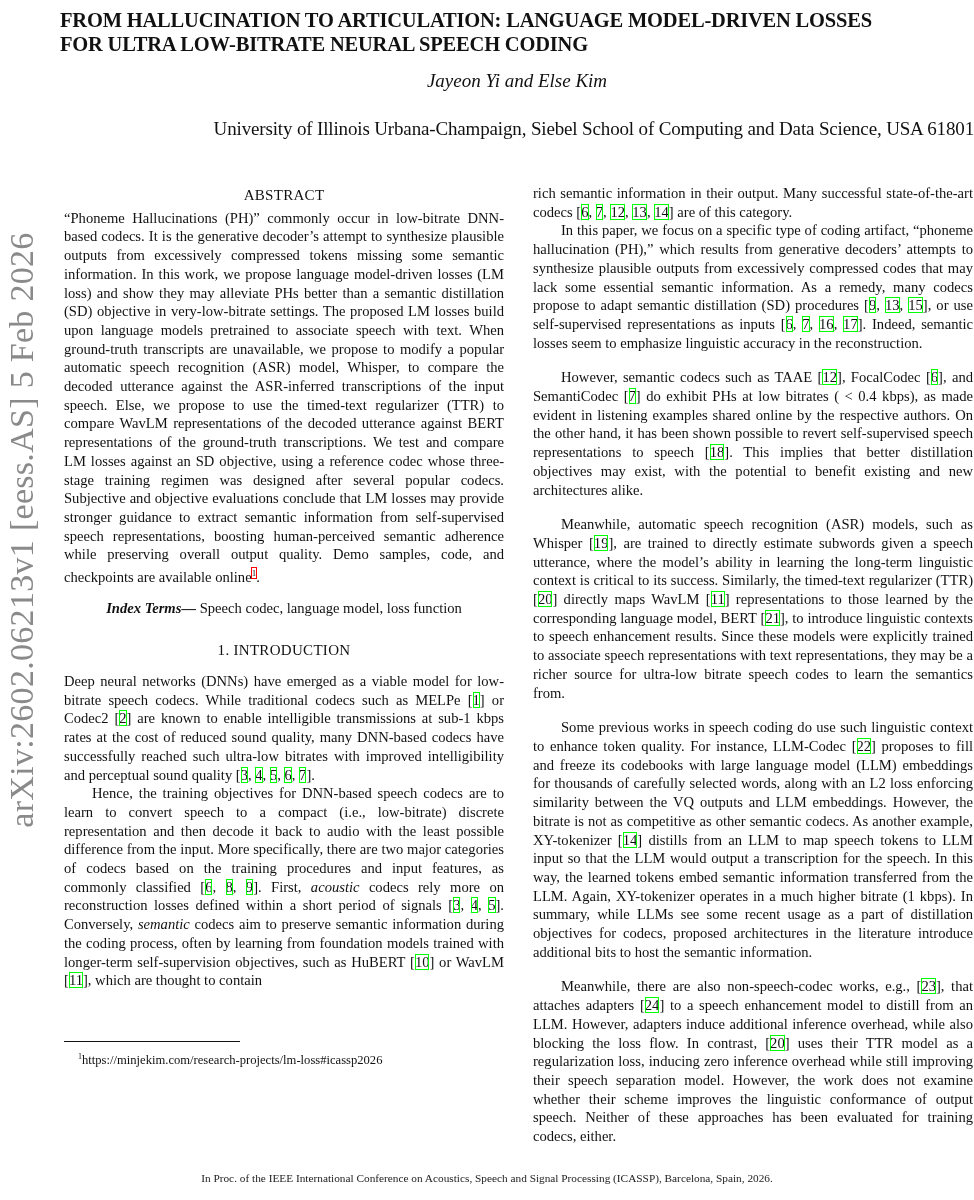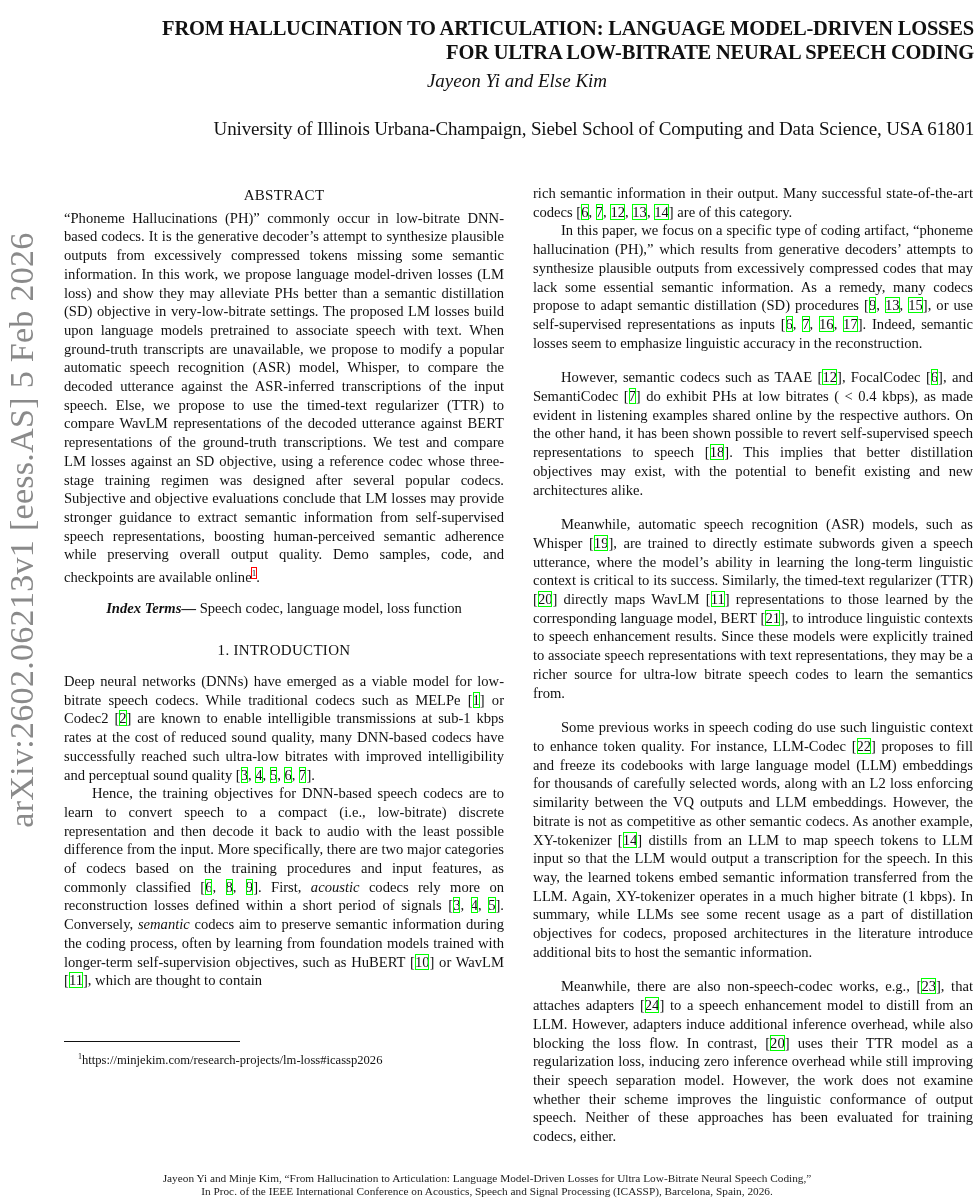--- a/index.html
+++ b/index.html
@@ -2,22 +2,22 @@
 <html><head>
 <meta charset="utf-8">
 <style>
   html, body { margin: 0; padding: 0; background: #ffffff; }
   body {
     width: 974px; height: 1200px; position: relative; overflow: hidden;
     font-family: "Liberation Serif", "DejaVu Serif", serif;
     color: #111;
   }
   .title {
-    position: absolute; left: 60px; width: 914px; top: 16px;
-    text-align: right; font-weight: bold; font-size: 20.5px; line-height: 24px;
+    position: absolute; left: 60px; width: 914px; top: 8px;
+    text-align: left; font-weight: bold; font-size: 20.5px; line-height: 24px;
     letter-spacing: -0.2px;
   }
   .authors {
     position: absolute; left: 60px; width: 914px; top: 70px;
     text-align: center; font-style: italic; font-size: 19px;
   }
   .affil {
     position: absolute; left: 60px; width: 914px; top: 118px;
     text-align: right; font-size: 19px; letter-spacing: -0.15px;
   }
@@ -104,15 +104,14 @@
   <p class="indent para-gap"><span>However, semantic codecs such as TAAE [</span><span class="cite">12</span><span>], FocalCodec [</span><span class="cite">6</span><span>], and SemantiCodec [</span><span class="cite">7</span><span>] do exhibit PHs at low bitrates ( &lt; 0.4 kbps), as made evident in listening examples shared online by the respective authors. On the other hand, it has been shown possible to revert self-supervised speech representations to speech [</span><span class="cite">18</span><span>].  This implies that better distillation objectives may exist, with the potential to benefit existing and new architectures alike.</span></p>
 
   <p class="indent para-gap"><span>Meanwhile, automatic speech recognition (ASR) models, such as Whisper [</span><span class="cite">19</span><span>], are trained to directly estimate subwords given a speech utterance, where the model’s ability in learning the long-term linguistic context is critical to its success.  Similarly, the timed-text regularizer (TTR) [</span><span class="cite">20</span><span>] directly maps WavLM [</span><span class="cite">11</span><span>] representations to those learned by the corresponding language model, BERT [</span><span class="cite">21</span><span>], to introduce linguistic contexts to speech enhancement results.  Since these models were explicitly trained to associate speech representations with text representations, they may be a richer source for ultra-low bitrate speech codes to learn the semantics from.</span></p>
 
   <p class="indent para-gap"><span>Some previous works in speech coding do use such linguistic context to enhance token quality.  For instance, LLM-Codec [</span><span class="cite">22</span><span>] proposes to fill and freeze its codebooks with large language model (LLM) embeddings for thousands of carefully selected words, along with an L2 loss enforcing similarity between the VQ outputs and LLM embeddings.  However, the bitrate is not as competitive as other semantic codecs.   As another example, XY-tokenizer [</span><span class="cite">14</span><span>] distills from an LLM to map speech tokens to LLM input so that the LLM would output a transcription for the speech.  In this way, the learned tokens embed semantic information transferred from the LLM. Again, XY-tokenizer operates in a much higher bitrate (1 kbps).  In summary, while LLMs see some recent usage as a part of distillation objectives for codecs, proposed architectures in the literature introduce additional bits to host the semantic information.</span></p>
 
   <p class="indent para-gap"><span>Meanwhile, there are also non-speech-codec works, e.g., [</span><span class="cite">23</span><span>], that attaches adapters [</span><span class="cite">24</span><span>] to a speech enhancement model to distill from an LLM. However, adapters induce additional inference overhead, while also blocking the loss flow.  In contrast, [</span><span class="cite">20</span><span>] uses their TTR model as a regularization loss, inducing zero inference overhead while still improving their speech separation model. However, the work does not examine whether their scheme improves the linguistic conformance of output speech.  Neither of these approaches has been evaluated for training codecs, either.</span></p>
 </div>
 
 <div class="footer-cite">
-  <div>Jayeon Yi and Minje Kim, “From Hallucination to Articulation: Language Model-Driven Losses for Ultra Low-Bitrate Neural Speech Coding,”</div>
   <div>In Proc. of the IEEE International Conference on Acoustics, Speech and Signal Processing (ICASSP), Barcelona, Spain, 2026.</div>
 </div>
 
 </body></html>

